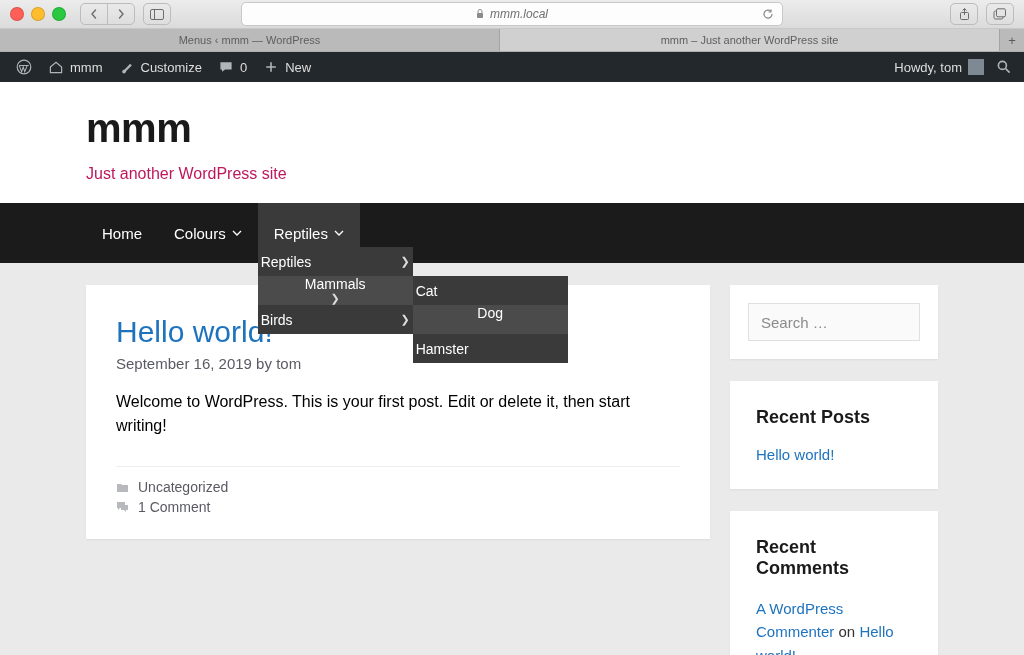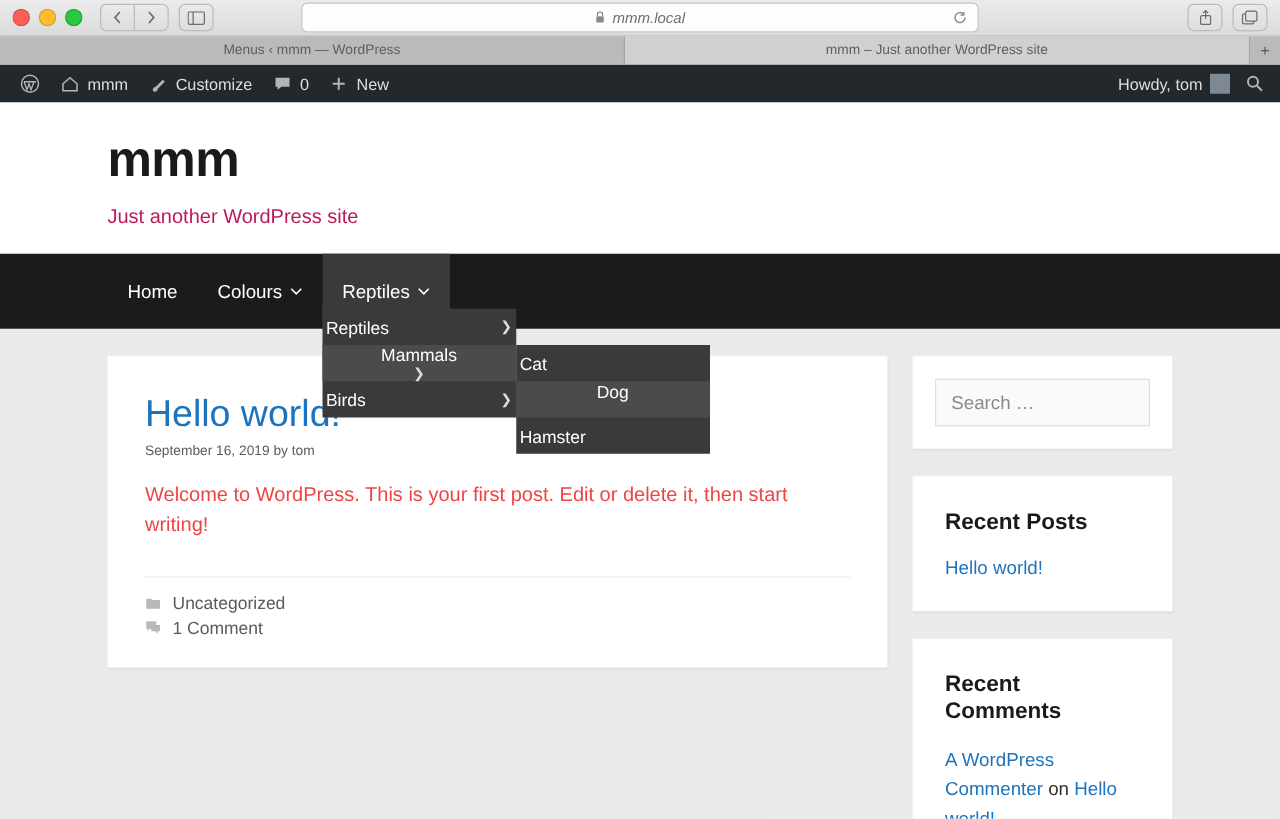--- a/index.html
+++ b/index.html
@@ -69,22 +69,22 @@
   .submenu li.hover{background:var(--submenu-hover);flex-direction:column;}
   .submenu .sub2{position:absolute;left:155px;top:29px;width:155px;background:var(--submenu-bg);list-style:none;margin:0;padding:0;}
   .chev-sm{font-size:11px;color:#ddd;}
   
   .content-area{background:var(--page-bg);height:480px;}
   .content-wrap{width:852px;margin:0 auto;display:flex;gap:20px;padding-top:22px;}
   .main{flex:1;}
   .post{background:#fff;padding:30px 30px 20px 30px;box-shadow:0 1px 2px rgba(0,0,0,.06);}
   .post h2{margin:0 0 6px 0;font-size:30px;font-weight:500;}
   .post h2 a{color:var(--link);text-decoration:none;}
-  .post-meta{font-size:11px;color:#5a5a63;margin-bottom:18px;}
-  .post-body{font-size:16px;color:#ef4444;margin-bottom:28px;line-height:1.5;}
+  .post-meta{font-size:15px;color:#5a5a63;margin-bottom:18px;}
+  .post-body{font-size:16px;color:#000000;margin-bottom:28px;line-height:1.5;}
   .post-foot{border-top:1px solid #eee;padding-top:12px;font-size:14px;color:#5a5a63;}
   .foot-row{display:flex;align-items:center;gap:8px;margin-bottom:4px;}
   .foot-row .ficon{color:#b8b9bd;font-size:12px;width:14px;}
   .sidebar{width:208px;display:flex;flex-direction:column;gap:22px;}
   .widget{background:#fff;padding:26px 26px;box-shadow:0 1px 2px rgba(0,0,0,.06);}
   .widget h3{margin:0 0 18px 0;font-size:18px;font-weight:600;color:#1a1a1a;}
   .search-box{height:36px;border:1px solid var(--sidebar-border);background:#fafafa;display:flex;align-items:center;padding:0 12px;color:#8a8a8a;font-size:15px;}
   a.wlink{color:var(--link);text-decoration:none;font-size:15px;}
   .comment-line{font-size:15px;color:#333;line-height:1.55;}
   svg{display:block;}

